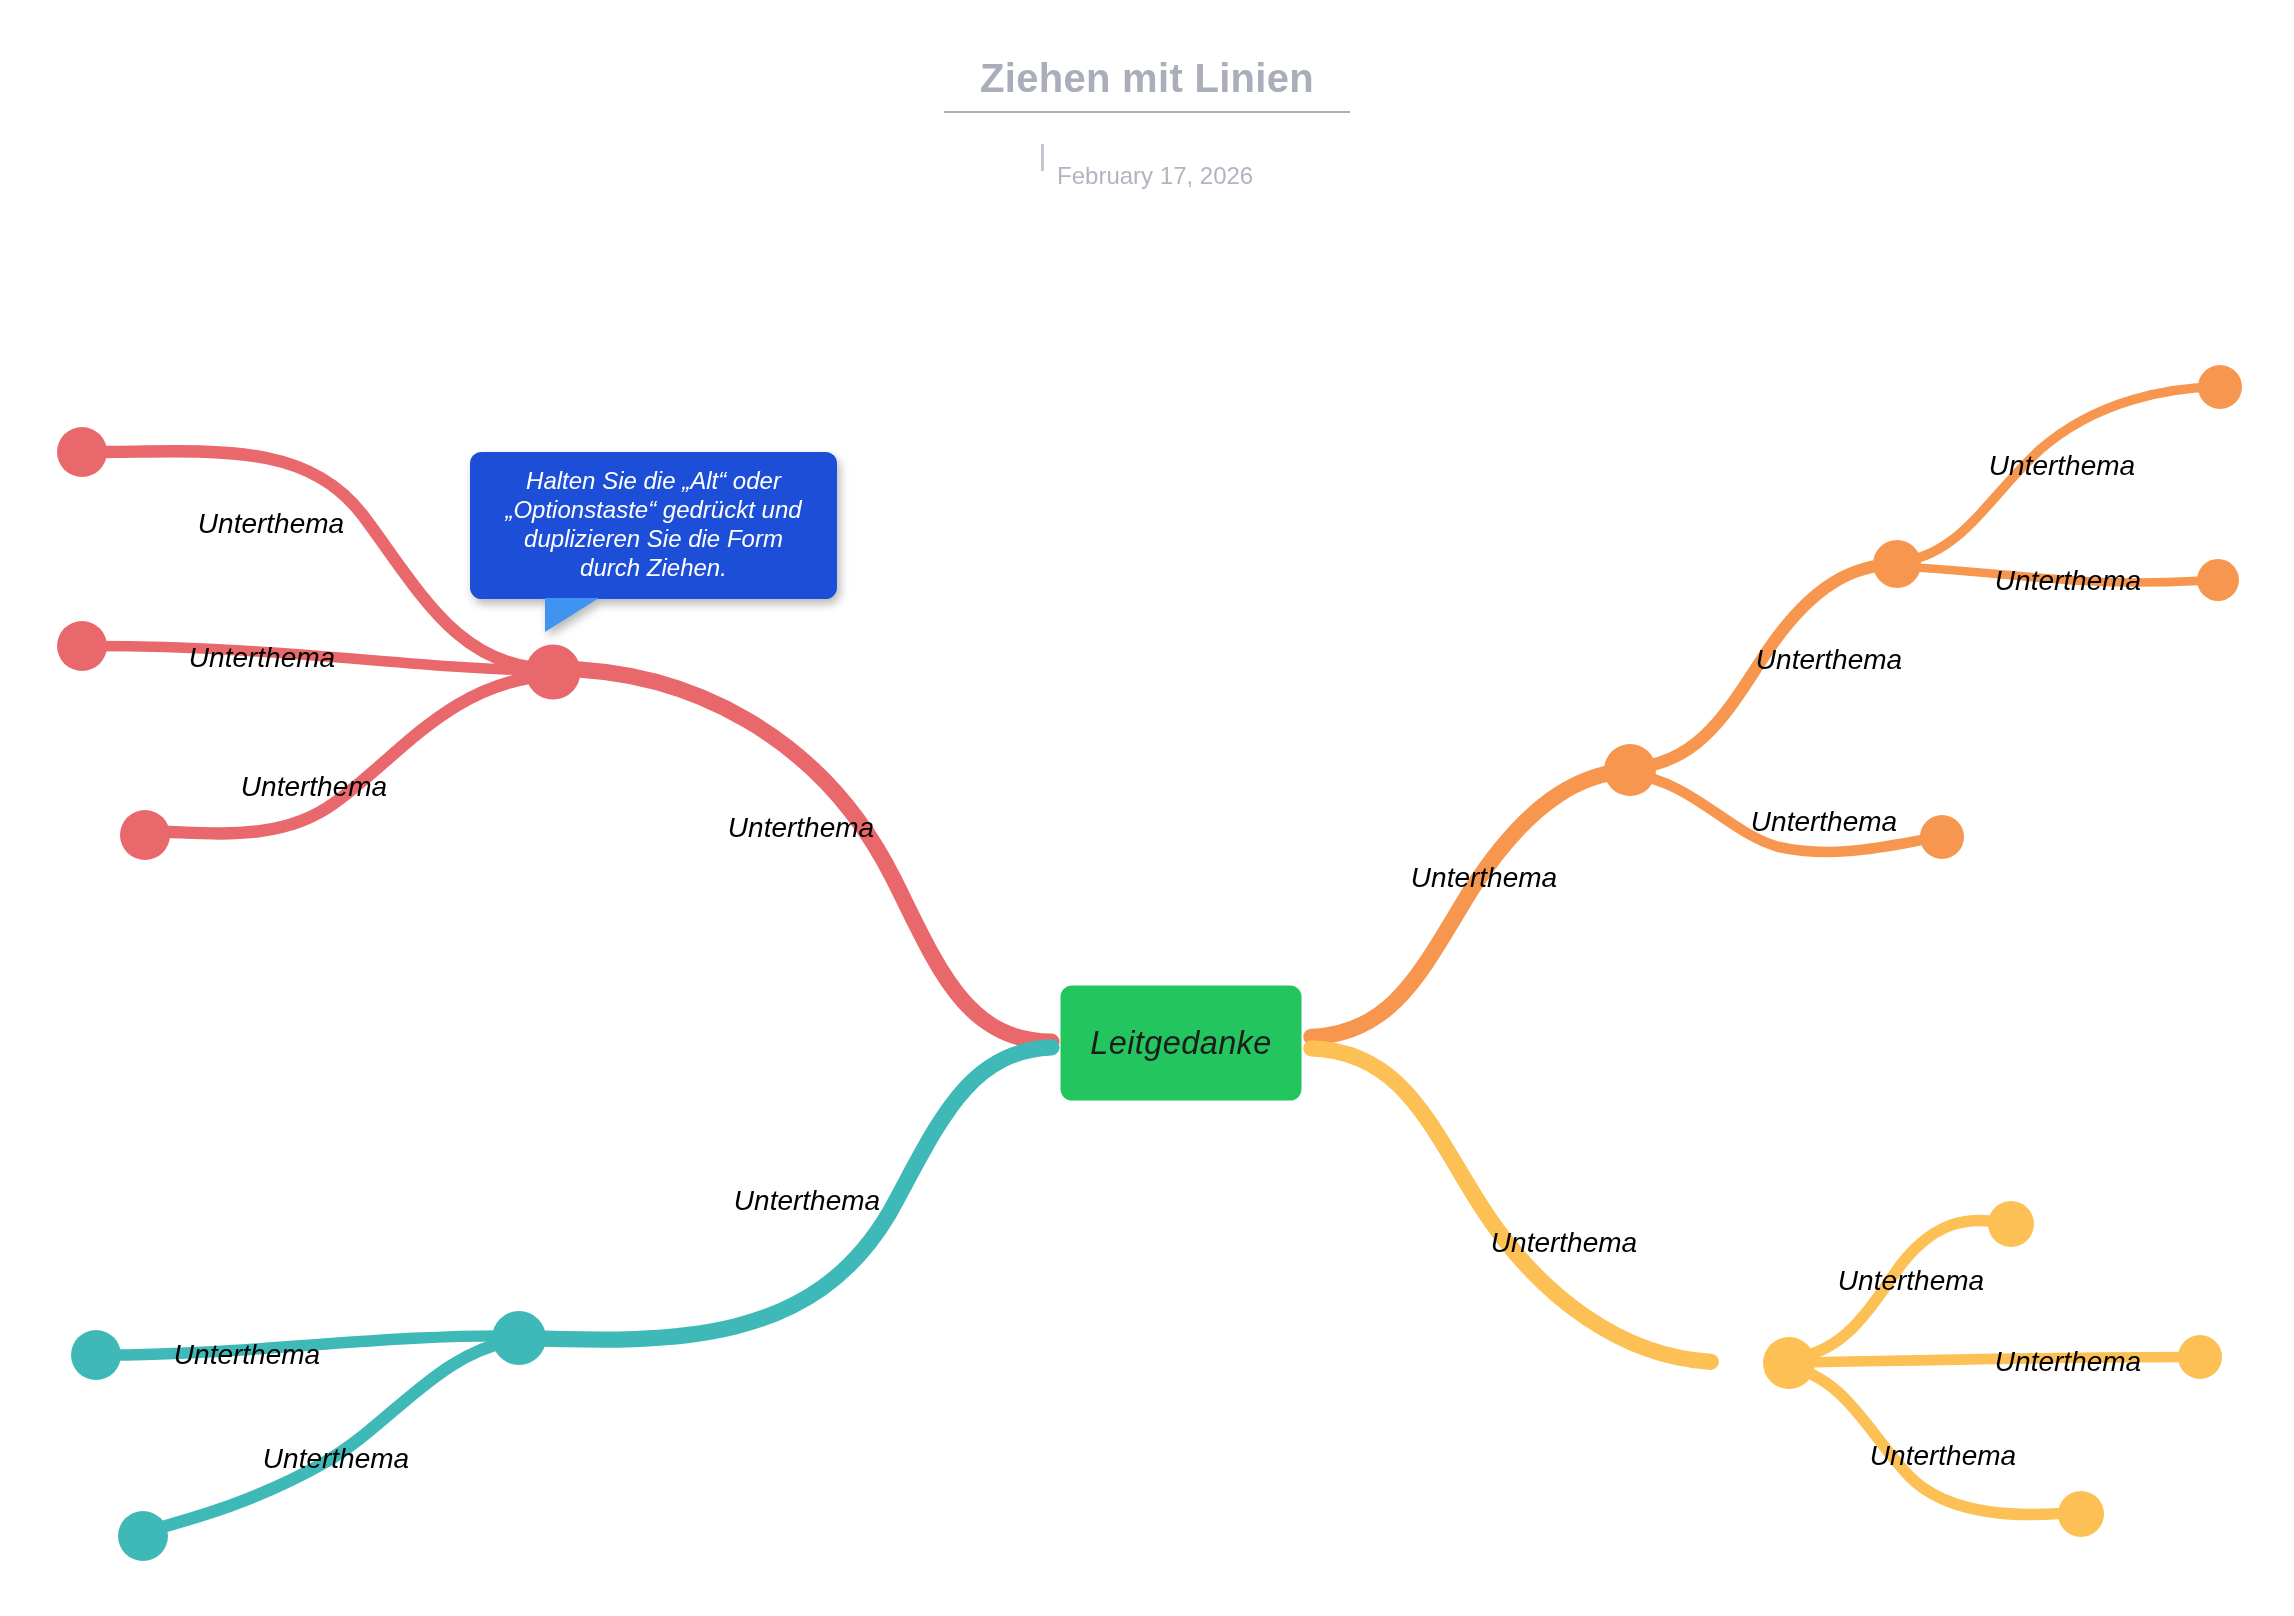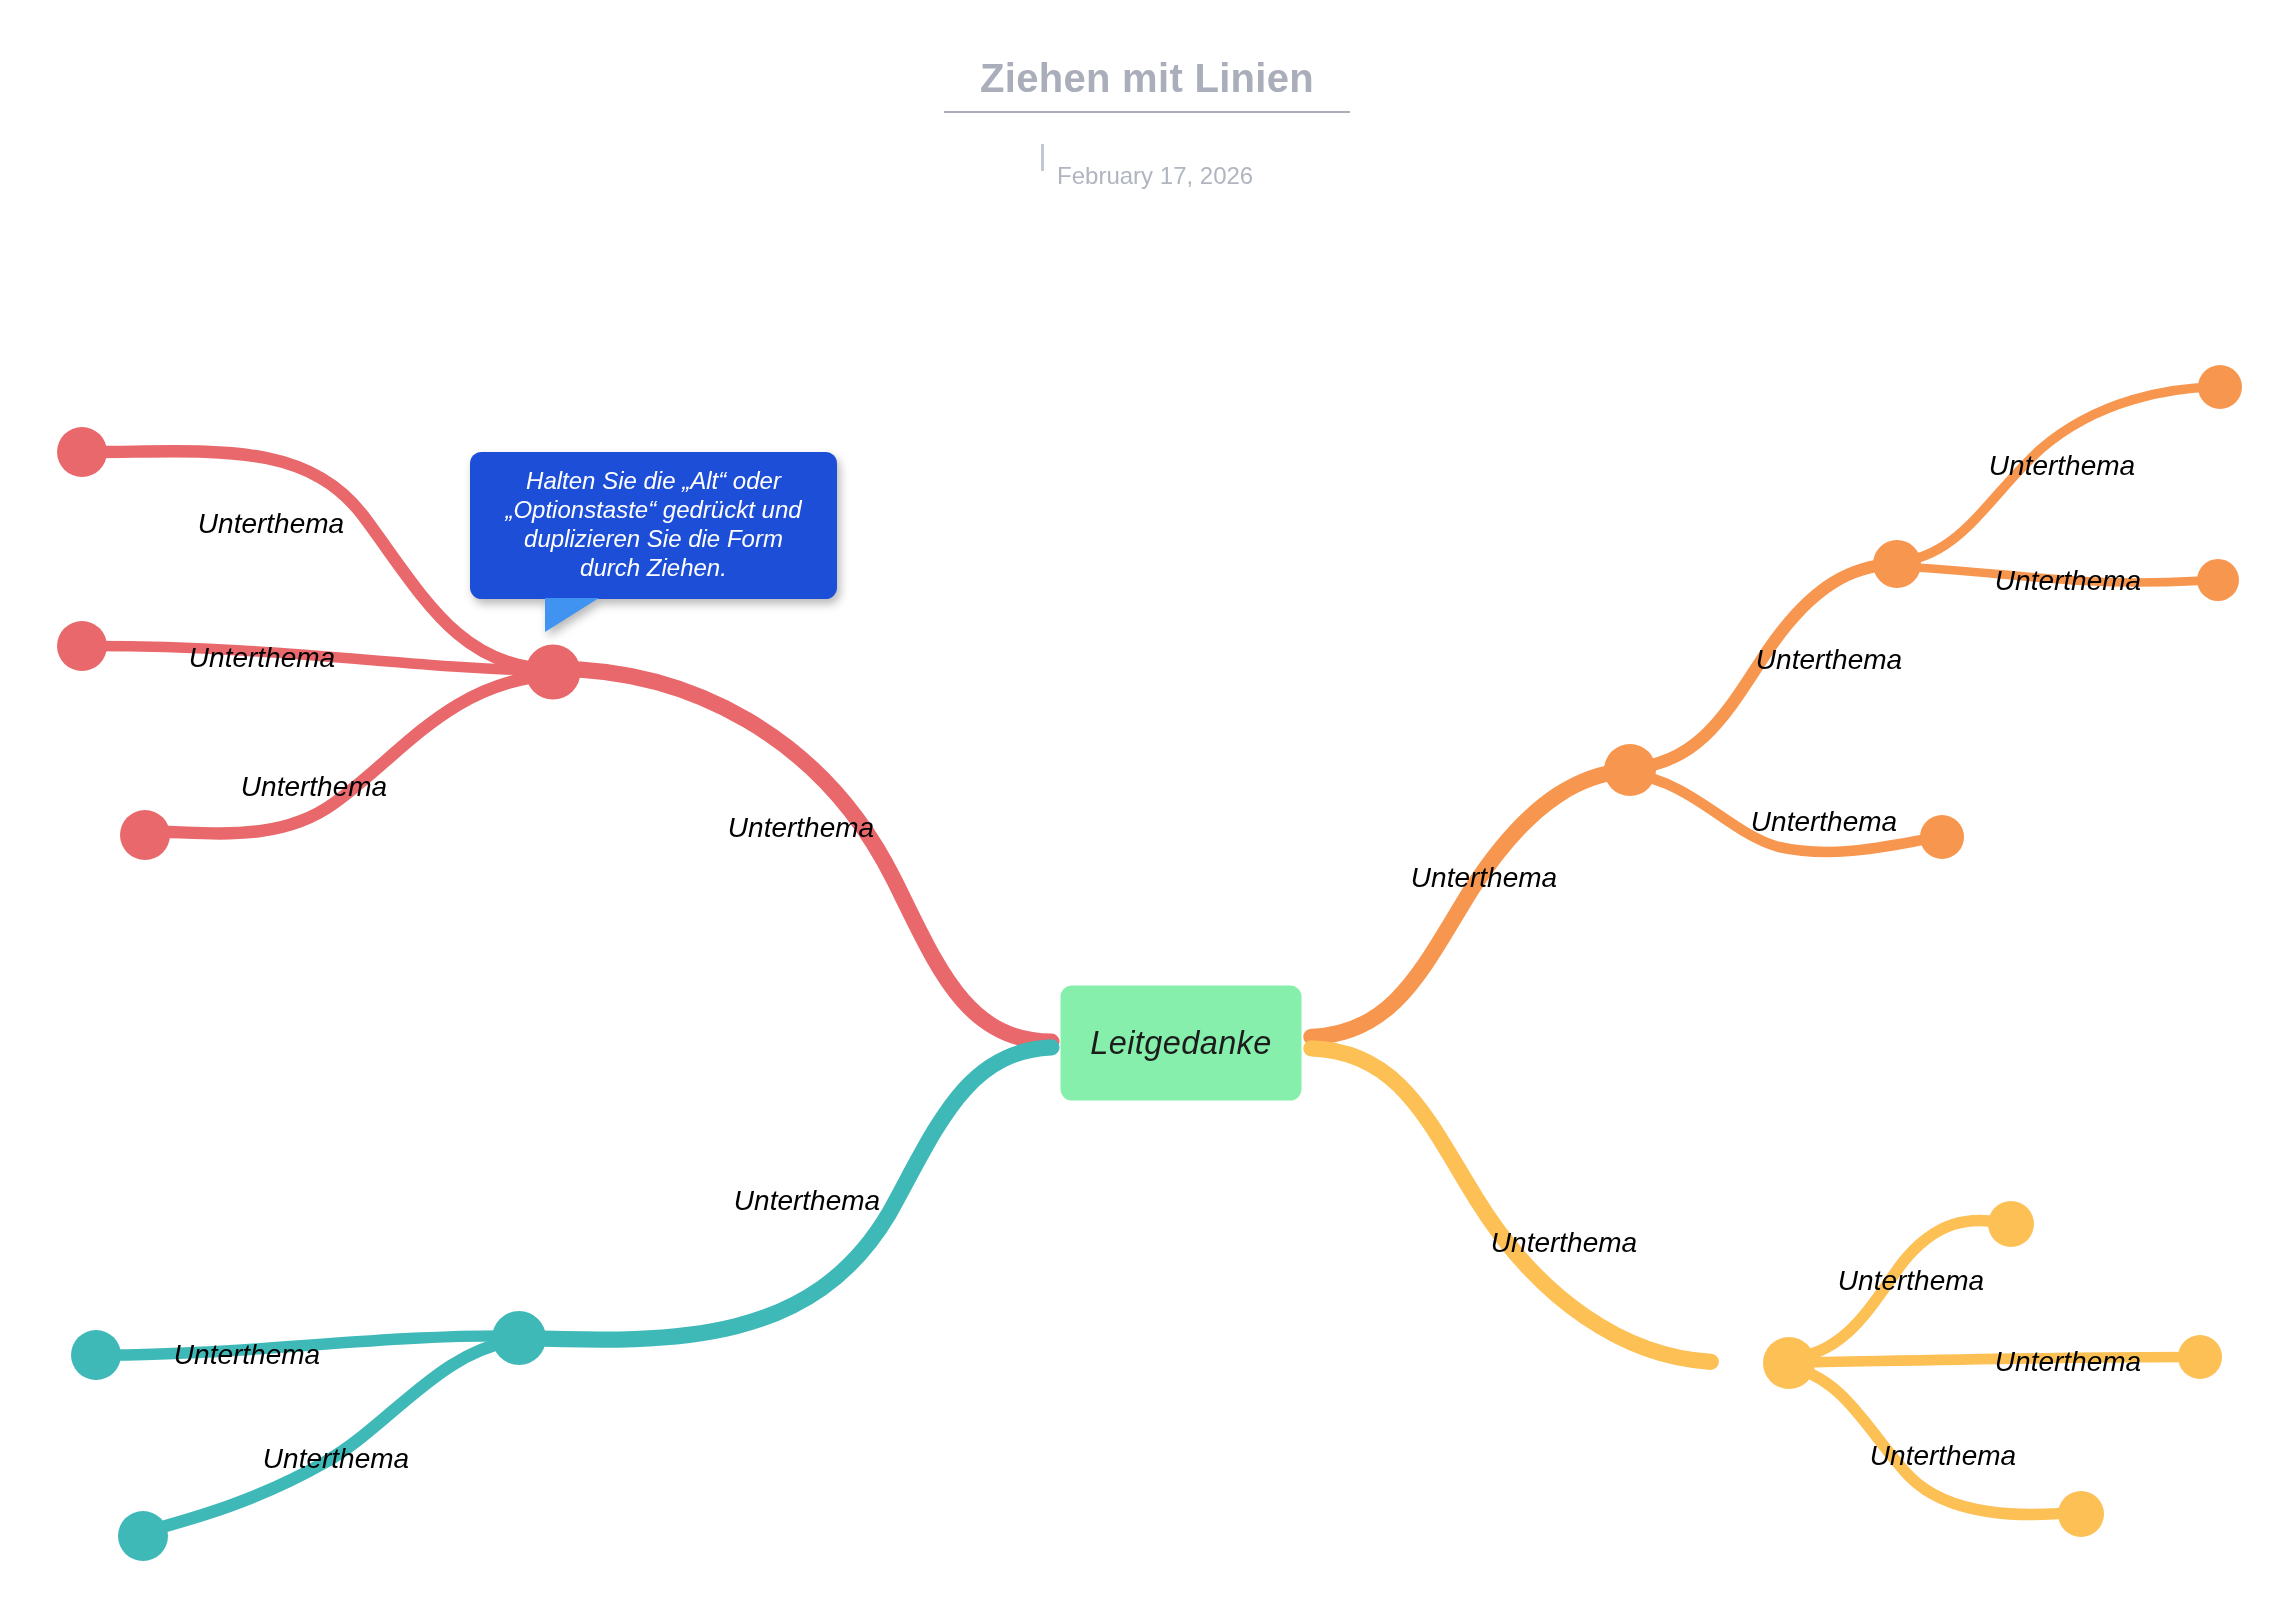--- a/index.html
+++ b/index.html
@@ -28,21 +28,21 @@
 
   
   .node{position:absolute;border-radius:50%;transform:translate(-50%,-50%);}
   .node.red{background:#e8686c;}
   .node.orange{background:#f7964f;}
   .node.yellow{background:#fcc055;}
   .node.teal{background:#3fb8b8;}
 
   .central-node{
     position:absolute;transform:translate(-50%,-50%);
-    background:#86efac;border-radius:11.5px;
+    background:#22c55e;border-radius:11.5px;
     display:flex;align-items:center;justify-content:center;
     color:#1c1c1c;font-style:italic;font-size:32.5px;
     width:241px;height:115px;
     letter-spacing:0.4px;
   }
 
   
   .label{
     position:absolute;transform:translate(-50%,-50%);
     font-style:italic;font-size:28px;color:#000000;

